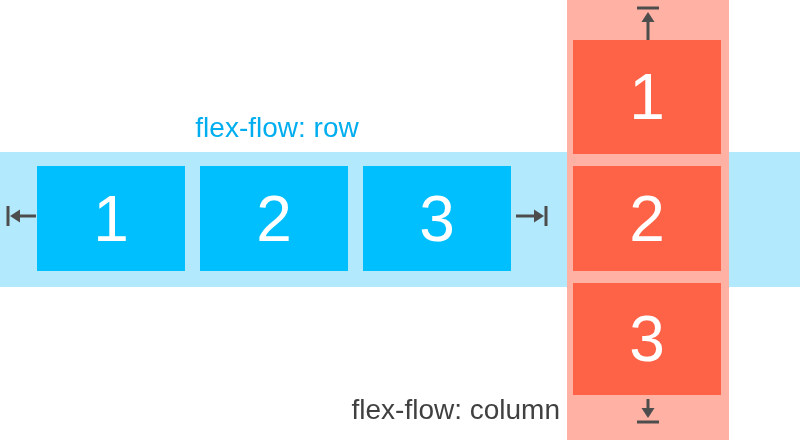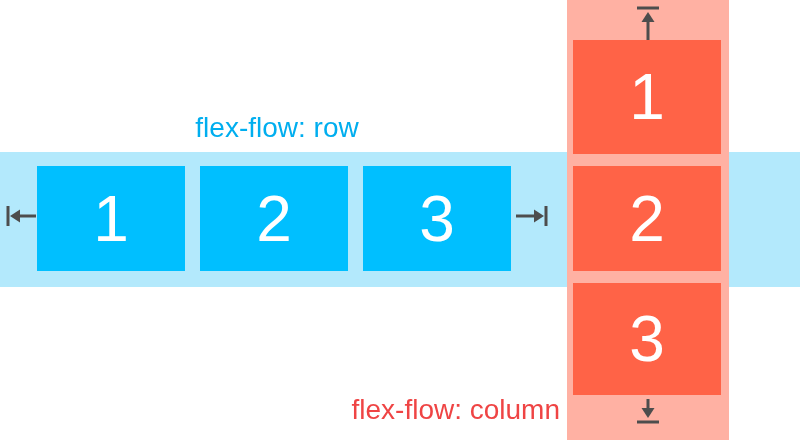--- a/index.html
+++ b/index.html
@@ -35,21 +35,21 @@
   #row-item-1 { left: 37px; }
   #row-item-2 { left: 200px; }
   #row-item-3 { left: 363px; }
   #col-item-1 { top: 40px;  height: 114px; }
   #col-item-2 { top: 166px; height: 105px; }
   #col-item-3 { top: 283px; height: 112px; }
 
   
   .lbl { position: absolute; font-size: 28px; line-height: 32px; }
   .lbl-row { left: 40px; top: 112px; width: 474px; text-align: center; color: #00AEEF; }
-  .lbl-col { left: 240px; top: 394px; width: 320px; text-align: right; color: #ef4444; }
+  .lbl-col { left: 240px; top: 394px; width: 320px; text-align: right; color: #404040; }
 
   
   .arrow { position: absolute; display: block; }
   .arrow line { stroke: #4D4D4D; stroke-width: 3; }
   .arrow polygon { fill: #4D4D4D; }
   #arrow-row-start { left: 6px;   top: 203px; }
   #arrow-row-end   { left: 512px; top: 203px; }
   #arrow-col-start { left: 635px; top: 5px; }
   #arrow-col-end   { left: 635px; top: 397px; }
 </style>

